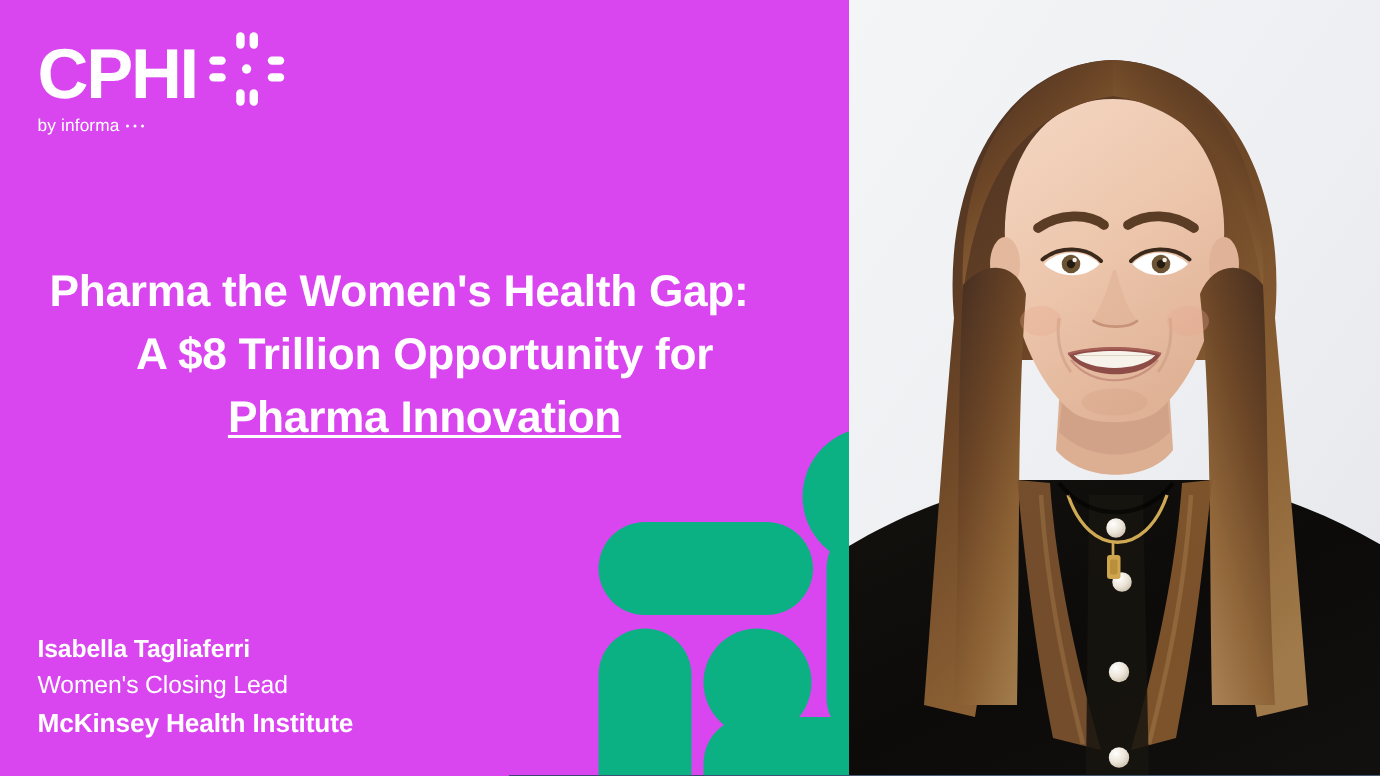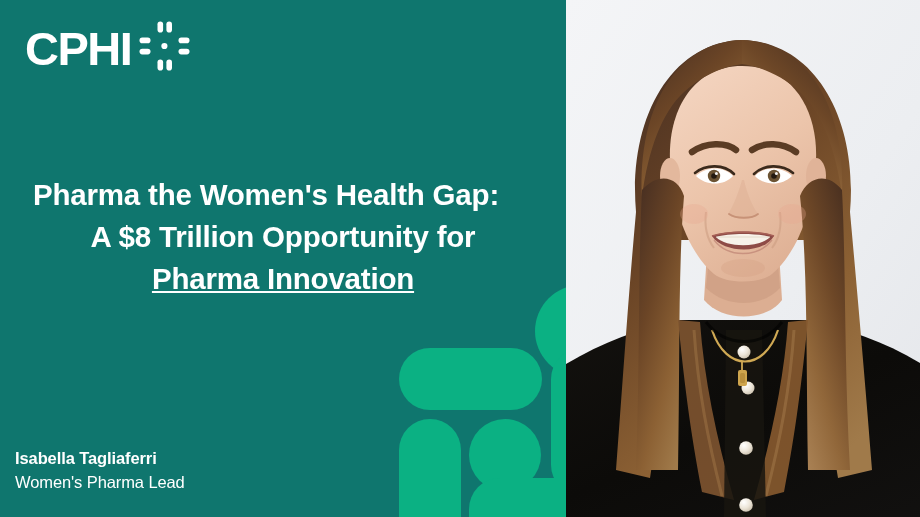--- a/index.html
+++ b/index.html
@@ -9,21 +9,21 @@
     font-family:"Liberation Sans", sans-serif;
   }
   #slide {
     position:relative; width:920px; height:517px; overflow:hidden;
     background:#064540;
   }
 
   
   #left-panel {
     position:absolute; left:0; top:0; width:566px; height:517px;
-    background:#0f766e; overflow:hidden; z-index:2;
+    background:#d946ef; overflow:hidden; z-index:2;
   }
 
   
   .deco { position:absolute; background:#0BB183; }
   #deco-circle-top   { left:535px; top:285px;  width:92px;  height:92px;  border-radius:50%; }
   #deco-bar-wide     { left:399px; top:348px;  width:143px; height:62px;  border-radius:31px; }
   #deco-pill-right   { left:551px; top:348px;  width:62px;  height:148px; border-radius:31px; }
   #deco-pill-left    { left:399px; top:419px;  width:62px;  height:120px; border-radius:31px 31px 0 0; }
   #deco-circle-mid   { left:469px; top:419px;  width:72px;  height:72px;  border-radius:50%; }
   #deco-bar-bottom   { left:469px; top:478px;  width:150px; height:60px;  border-radius:31px 31px 0 0; }
@@ -49,21 +49,21 @@
   #headline {
     position:absolute; left:33px; top:174px; width:500px; z-index:5;
     color:#ffffff; font-weight:700; font-size:29.5px; line-height:42px;
     letter-spacing:-0.2px;
   }
   #headline .hl-1 { display:block; text-align:left; }
   #headline .hl-2 { display:block; text-align:center; }
   #headline .hl-3 { display:block; text-align:center;text-decoration:underline; }
 
   
-  #speaker { position:absolute; left:15px; bottom:22px; z-index:5; color:#ffffff; }
+  #speaker { position:absolute; left:25px; bottom:22px; z-index:5; color:#ffffff; }
   #speaker-name { font-size:16.5px; font-weight:700; line-height:24px; letter-spacing:-0.1px; }
   #speaker-role { font-size:16.5px; font-weight:400; line-height:25px; letter-spacing:-0.1px; }
   #speaker-org  { font-size:17.5px; font-weight:700; line-height:25px; letter-spacing:-0.1px; }
 
   
   #photo-pane {
     position:absolute; left:566px; top:0; width:354px; height:517px;
     overflow:hidden; background:#f1f2f5; z-index:1;
   }
   #photo-pane svg { display:block; width:354px; height:517px; }
@@ -94,31 +94,40 @@
               <rect x="29.4" y="40.5" width="5.6" height="11" rx="2.8"></rect>
               <rect x="2.5" y="18.6" width="11" height="5.6" rx="2.8"></rect>
               <rect x="2.5" y="29.8" width="11" height="5.6" rx="2.8"></rect>
               <rect x="41.5" y="18.6" width="11" height="5.6" rx="2.8"></rect>
               <rect x="41.5" y="29.8" width="11" height="5.6" rx="2.8"></rect>
               <circle cx="27.4" cy="27" r="3.1"></circle>
             </g>
           </svg>
         </span>
       </div>
+      <div id="logo-tag">
+        <span>by informa</span>
+        <span id="logo-tag-dots">
+            <i></i>
+            <i></i>
+            <i></i>
+          </span>
+      </div>
     </div>
 
     <h1 id="headline">
       <span class="hl-1">Pharma the Women's Health Gap:</span>
       <span class="hl-2">A $8 Trillion Opportunity for</span>
       <span class="hl-3">Pharma Innovation</span>
     </h1>
 
     <div id="speaker">
       <div id="speaker-name">Isabella Tagliaferri</div>
-      <div id="speaker-role">Women's Pharma Lead</div>
+      <div id="speaker-role">Women's Closing Lead</div>
+      <div id="speaker-org">McKinsey Health Institute</div>
     </div>
   </div>
 
   <div id="photo-pane">
     <svg viewBox="0 0 354 517" preserveAspectRatio="xMidYMid slice" aria-hidden="true">
       <defs>
         <linearGradient id="bgGrad" x1="0" y1="0" x2="1" y2="1">
           <stop offset="0%" stop-color="#f4f5f7"></stop>
           <stop offset="60%" stop-color="#eceef1"></stop>
           <stop offset="100%" stop-color="#e4e6ea"></stop>

